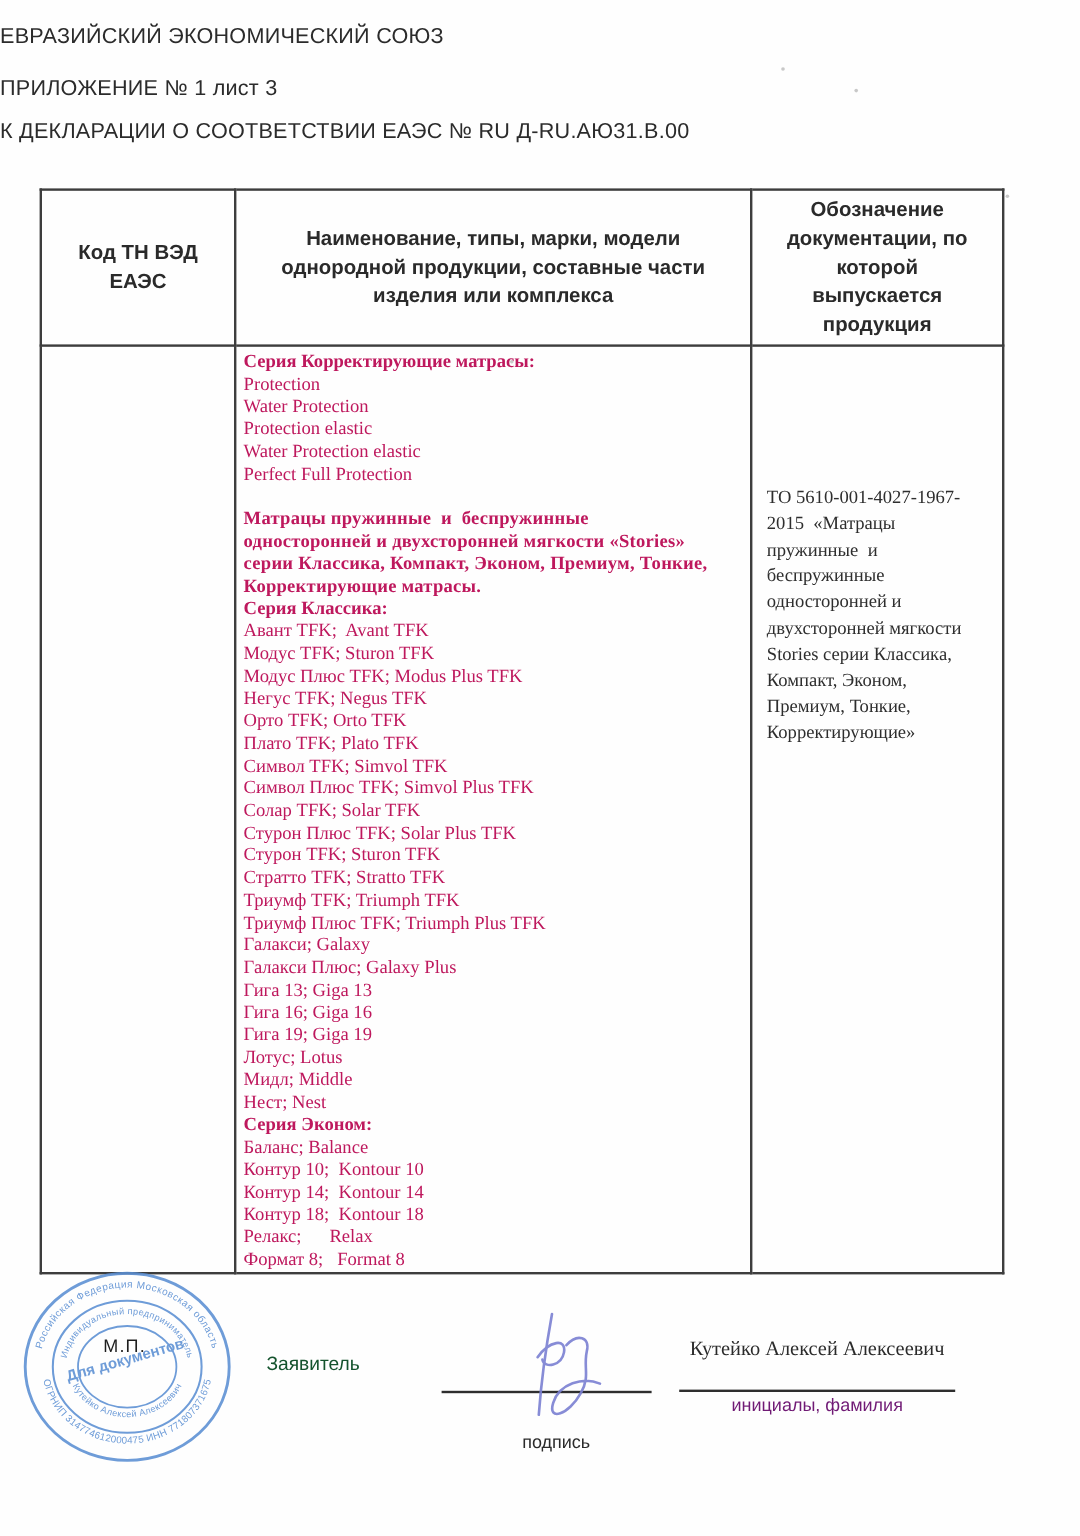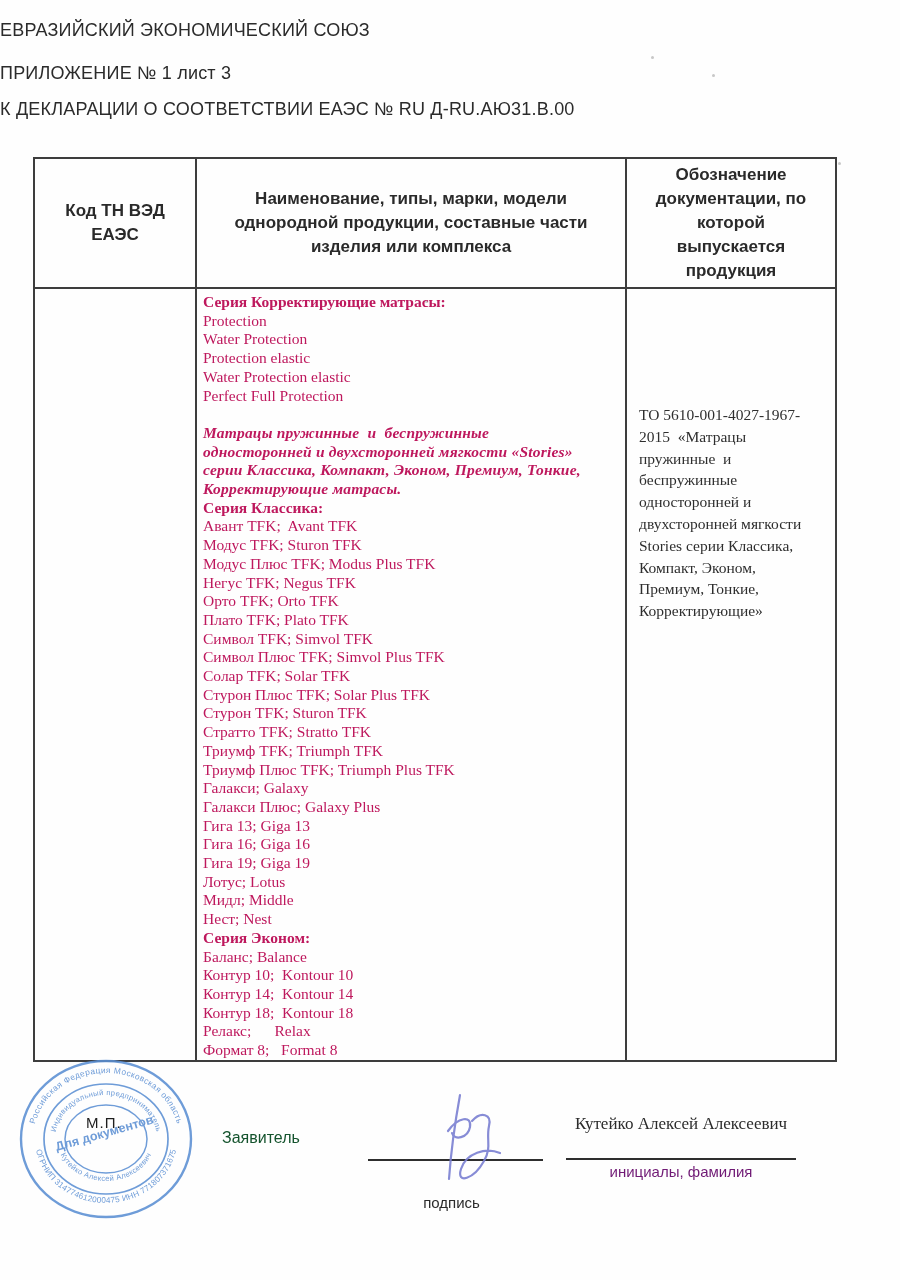--- a/index.html
+++ b/index.html
@@ -31,40 +31,40 @@
     font-size:17px; line-height:24px; color:#2a2a2a; padding:4px 18px;
   }
   th.th-doc { padding:4px 20px; }
   td.code-cell { vertical-align:top; }
   td.products-cell { vertical-align:top; padding:4px 4px 0 6px; height:766px; }
   .pline {
     font-size:15.5px; line-height:18.7px; min-height:18.7px;
     white-space:pre; color:#be185d;
   }
   .s-bold { font-weight:bold; }
-  .s-bold-italic { font-weight:bold; font-style:italic; letter-spacing:.2px; }
+  .s-bold-italic { font-weight:bold; letter-spacing:.2px; }
   td.doc-cell {
     vertical-align:top; padding:115px 4px 0 12px;
     font-size:15.5px; line-height:21.8px; white-space:pre-wrap; color:#2e2e2e;
   }
   
   .stamp-wrap { position:absolute; left:17px; top:1057px; width:178px; height:164px; opacity:.88; }
   .mp-mark {
     position:absolute; left:86px; top:1114px;
     font-family:"Liberation Sans", sans-serif; font-size:15px;
     color:#1e1e1e; letter-spacing:1px; z-index:5;
   }
   .applicant {
     position:absolute; left:222px; top:1119px;
     font-family:"Liberation Sans", sans-serif; font-size:16px; color:#14532d;margin-top:10px;
   }
   .sig-svg { position:absolute; left:428px; top:1089px; width:78px; height:104px; z-index:4; }
   .sig-line { position:absolute; left:368px; top:1159px; width:175px; border-top:2px solid #2e2e2e; }
   .sig-caption {
-    position:absolute; left:364px; top:1164px; width:175px; text-align:center;
+    position:absolute; left:376px; top:1164px; width:175px; text-align:center;
     font-family:"Liberation Sans", sans-serif; font-size:15px; color:#2b2b2b;margin-top:30px;
   }
   .name-block {
     position:absolute; left:566px; top:1113px; width:230px; text-align:center;
     font-size:17px; line-height:22px; color:#2b2b2b;
   }
   .name-line { position:absolute; left:566px; top:1158px; width:230px; border-top:2px solid #2e2e2e; }
   .name-caption {
     position:absolute; left:566px; top:1163px; width:230px; text-align:center;
     font-family:"Liberation Sans", sans-serif; font-size:15px; color:#701a75;

